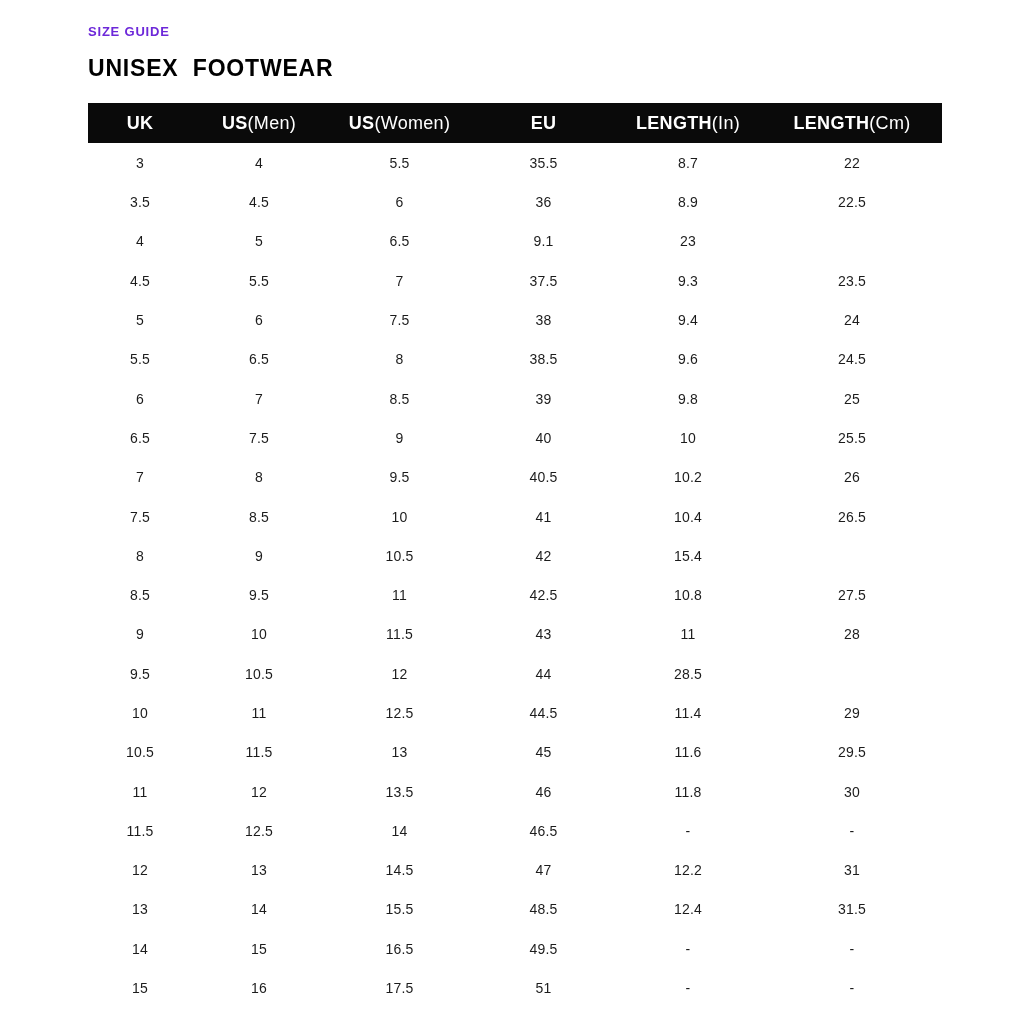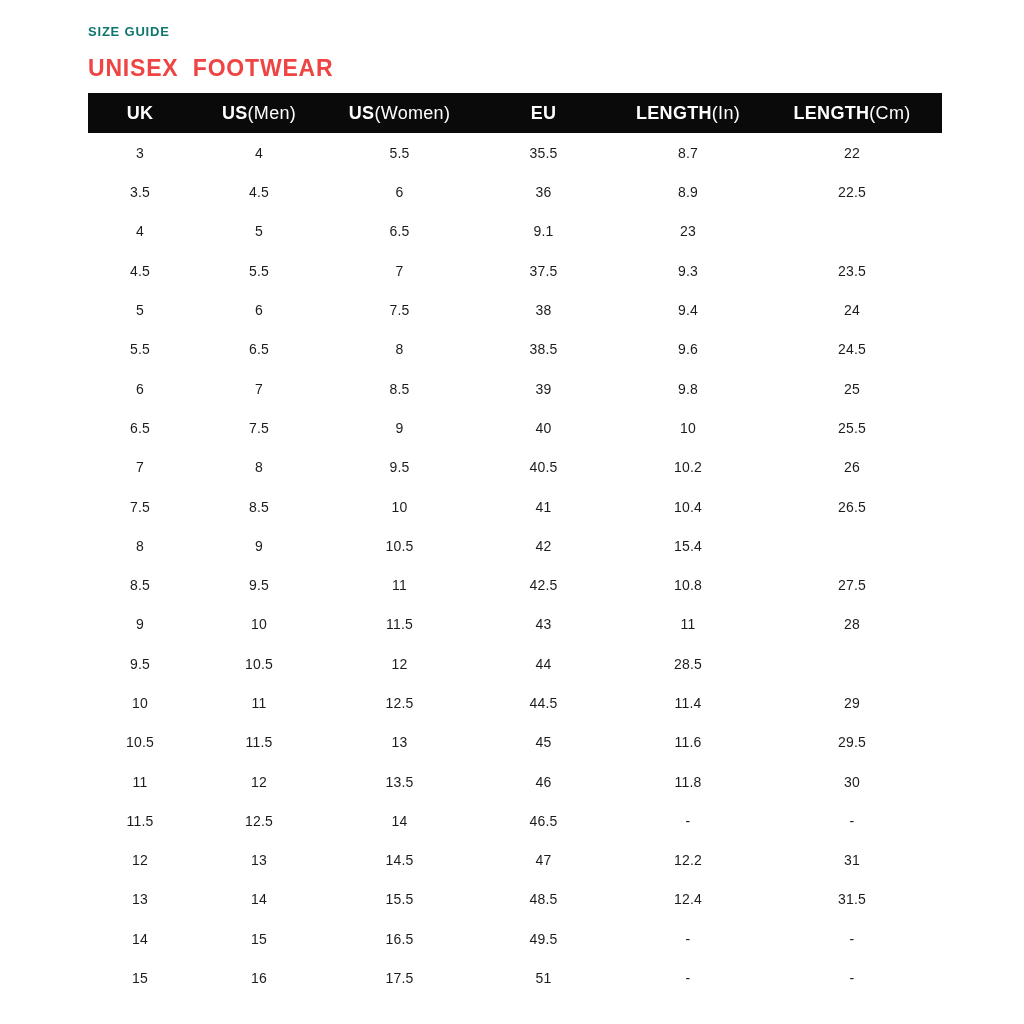--- a/index.html
+++ b/index.html
@@ -13,34 +13,34 @@
   }
   .page {
     width: 1024px;
     height: 1024px;
     padding: 24px 82px 0 88px;
   }
   .eyebrow {
     font-size: 13px;
     font-weight: 700;
     letter-spacing: 0.8px;
-    color: #0f766e;
+    color: #6d28d9;
     line-height: 1.2;
   }
   .title {
     margin-top: 15px;
     font-size: 23px;
     font-weight: 800;
     letter-spacing: 0.8px;
-    color: #ef4444;
+    color: #000000;
     white-space: pre;
     line-height: 1.2;
   }
   .size-table {
-    margin-top: 11px;
+    margin-top: 21px;
     width: 854px;
   }
   .thead {
     display: grid;
     grid-template-columns: 104px 134px 147px 141px 148px 180px;
     height: 40px;
     background: #0a0a0a;
     color: #ffffff;
   }
   .th {

